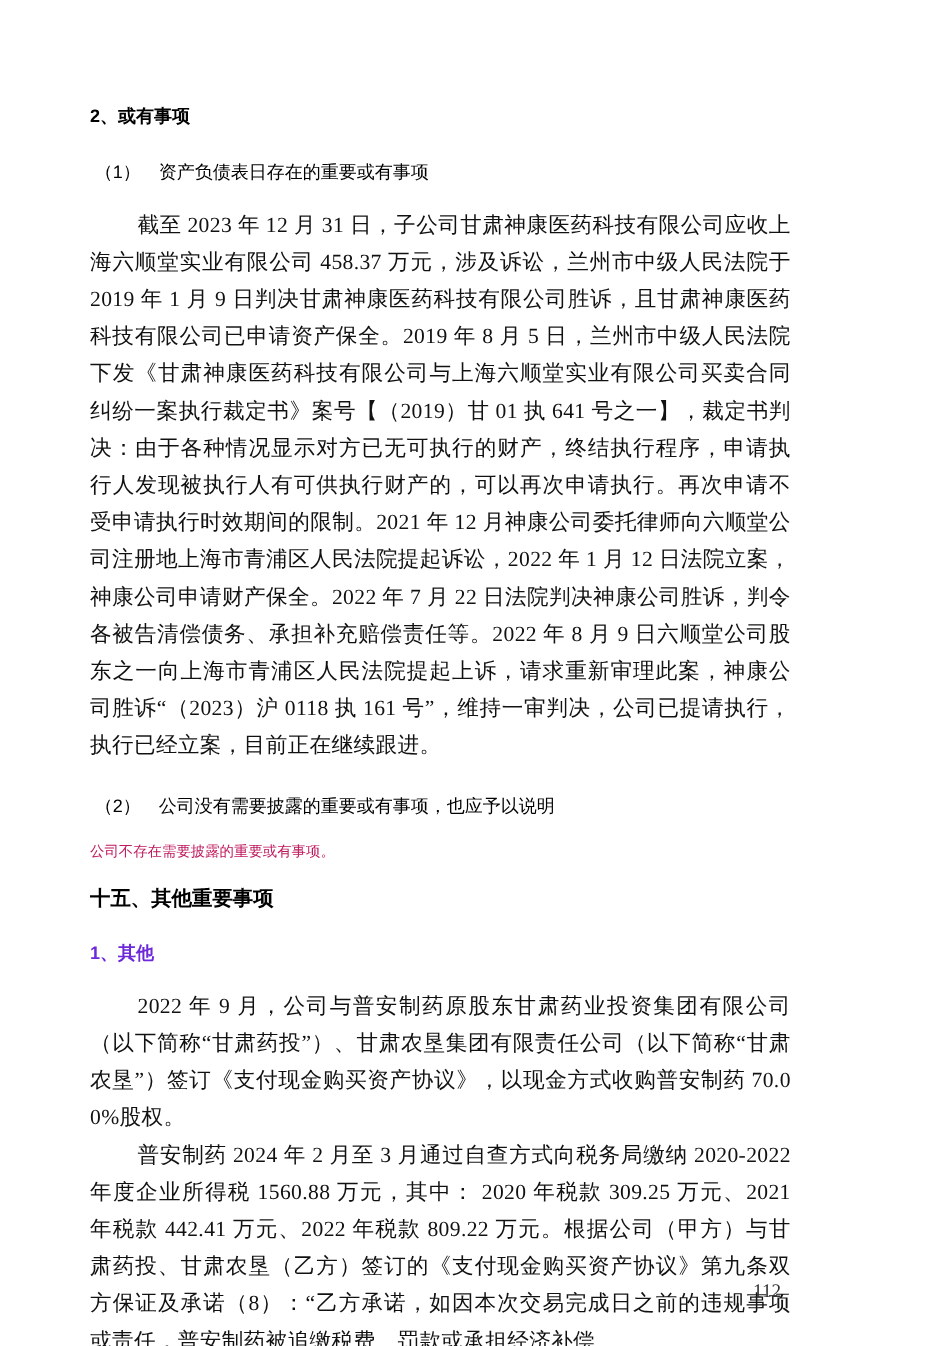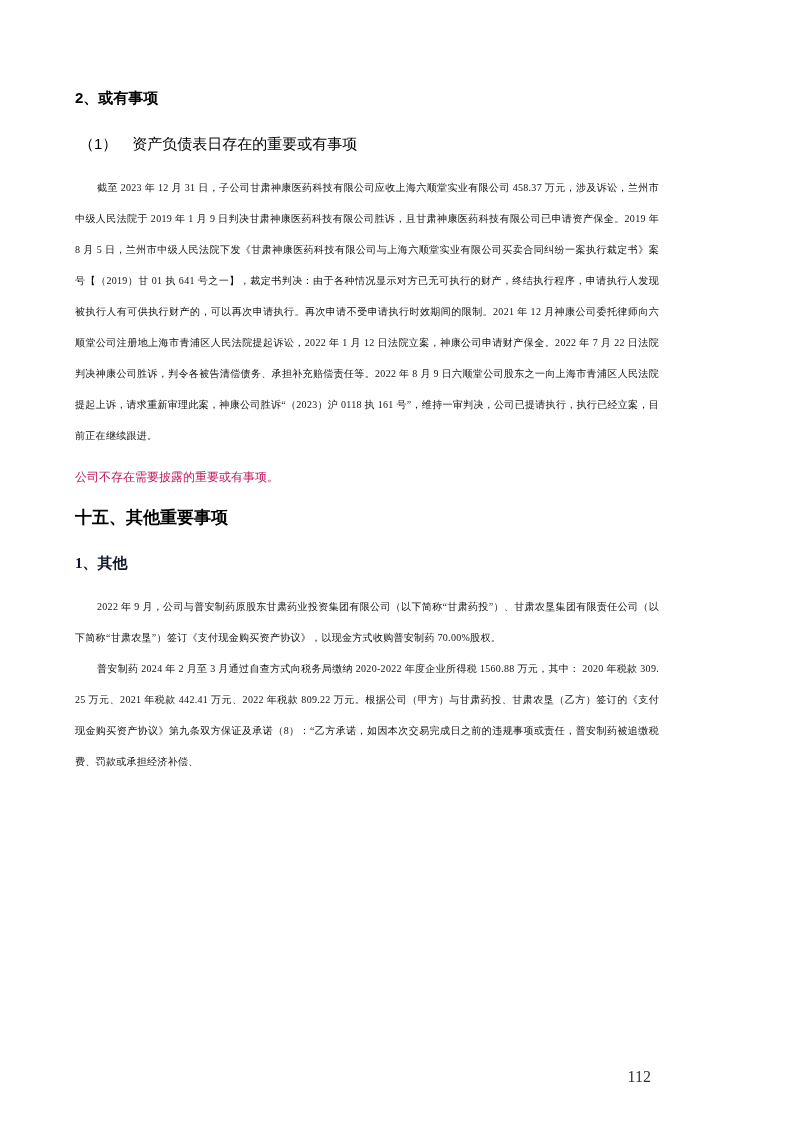--- a/index.html
+++ b/index.html
@@ -33,29 +33,29 @@
   }
   .h-chapter {
     font-family:Liberation Mono, monospace;
     font-weight:bold;
     font-size:17px;
     line-height:24px;
     margin-top:22px;
     color:#000;
   }
   .h-num2 {
-    font-family:Liberation Serif, serif;
+    font-family:Liberation Sans, sans-serif;
     font-weight:bold;
     font-size:15px;
     line-height:20px;
     margin-top:22px;
-    color:#0f172a;
+    color:#6d28d9;
   }
   p.body {
-    font-size:10px;
+    font-size:18px;
     line-height:31px;
     text-align:justify;
     text-indent:2.2em;
     letter-spacing:0.3px;
     margin-top:18px;
     word-break:break-all;
     color:#111;
   }
   p.body + p.body { margin-top:0; }
   p.note {
@@ -78,20 +78,21 @@
 
 <div class="page">
   <div class="content">
 
     <div class="h-num">2、或有事项</div>
 
     <div class="h-sub">（1）　资产负债表日存在的重要或有事项</div>
 
     <p class="body">截至 2023 年 12 月 31 日，子公司甘肃神康医药科技有限公司应收上海六顺堂实业有限公司 458.37 万元，涉及诉讼，兰州市中级人民法院于 2019 年 1 月 9 日判决甘肃神康医药科技有限公司胜诉，且甘肃神康医药科技有限公司已申请资产保全。2019 年 8 月 5 日，兰州市中级人民法院下发《甘肃神康医药科技有限公司与上海六顺堂实业有限公司买卖合同纠纷一案执行裁定书》案号【（2019）甘 01 执 641 号之一】，裁定书判决：由于各种情况显示对方已无可执行的财产，终结执行程序，申请执行人发现被执行人有可供执行财产的，可以再次申请执行。再次申请不受申请执行时效期间的限制。2021 年 12 月神康公司委托律师向六顺堂公司注册地上海市青浦区人民法院提起诉讼，2022 年 1 月 12 日法院立案，神康公司申请财产保全。2022 年 7 月 22 日法院判决神康公司胜诉，判令各被告清偿债务、承担补充赔偿责任等。2022 年 8 月 9 日六顺堂公司股东之一向上海市青浦区人民法院提起上诉，请求重新审理此案，神康公司胜诉“（2023）沪 0118 执 161 号”，维持一审判决，公司已提请执行，执行已经立案，目前正在继续跟进。</p>
 
+    <div class="h-sub">（2）　公司没有需要披露的重要或有事项，也应予以说明</div>
 
     <p class="note">公司不存在需要披露的重要或有事项。</p>
 
     <div class="h-chapter">十五、其他重要事项</div>
 
     <div class="h-num2">1、其他</div>
 
     <p class="body">2022 年 9 月，公司与普安制药原股东甘肃药业投资集团有限公司（以下简称“甘肃药投”）、甘肃农垦集团有限责任公司（以下简称“甘肃农垦”）签订《支付现金购买资产协议》，以现金方式收购普安制药 70.00%股权。</p>
 
 

